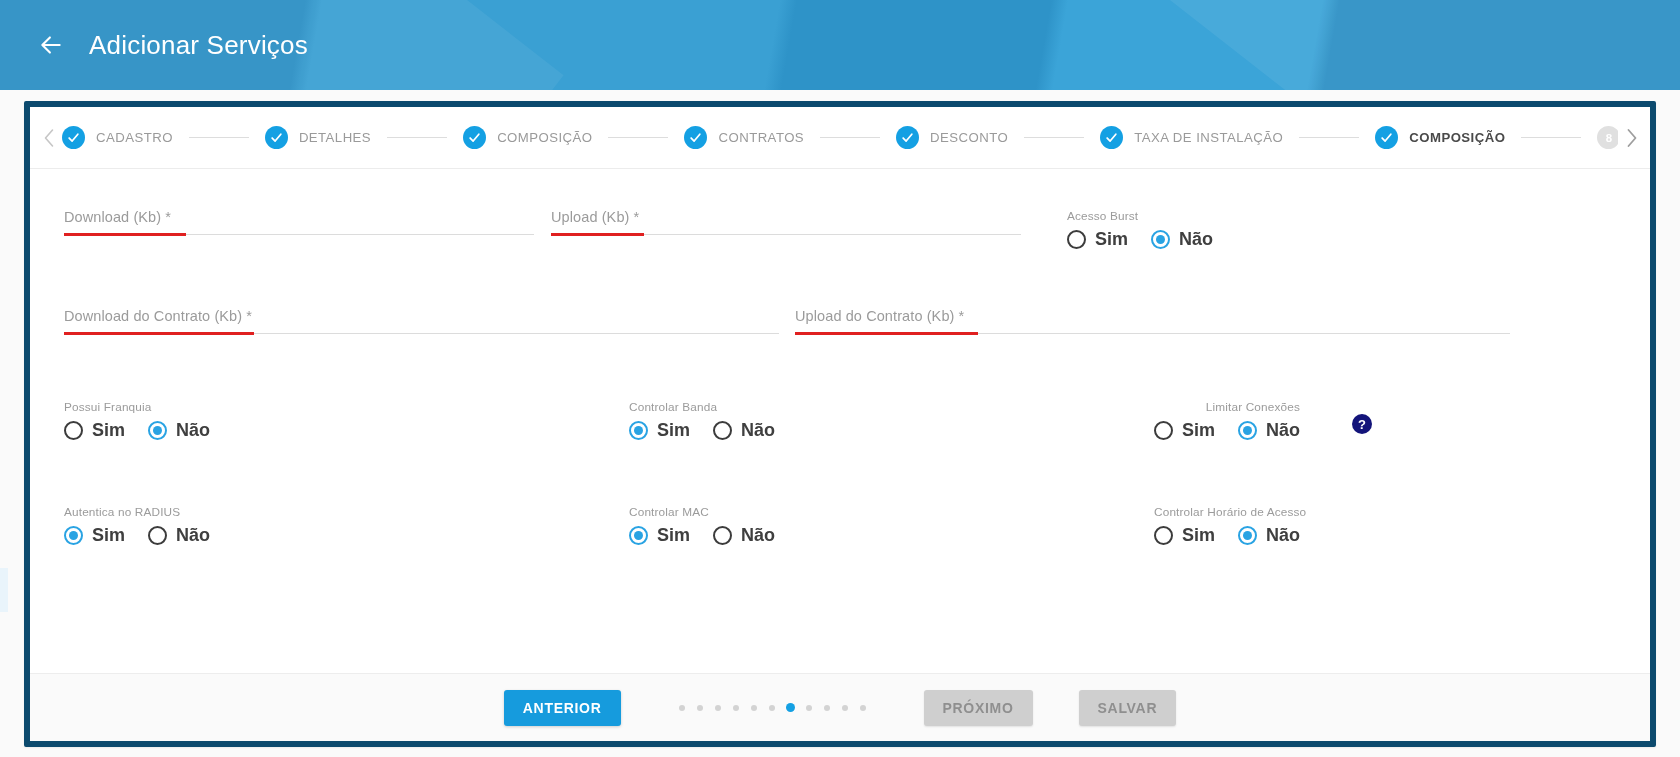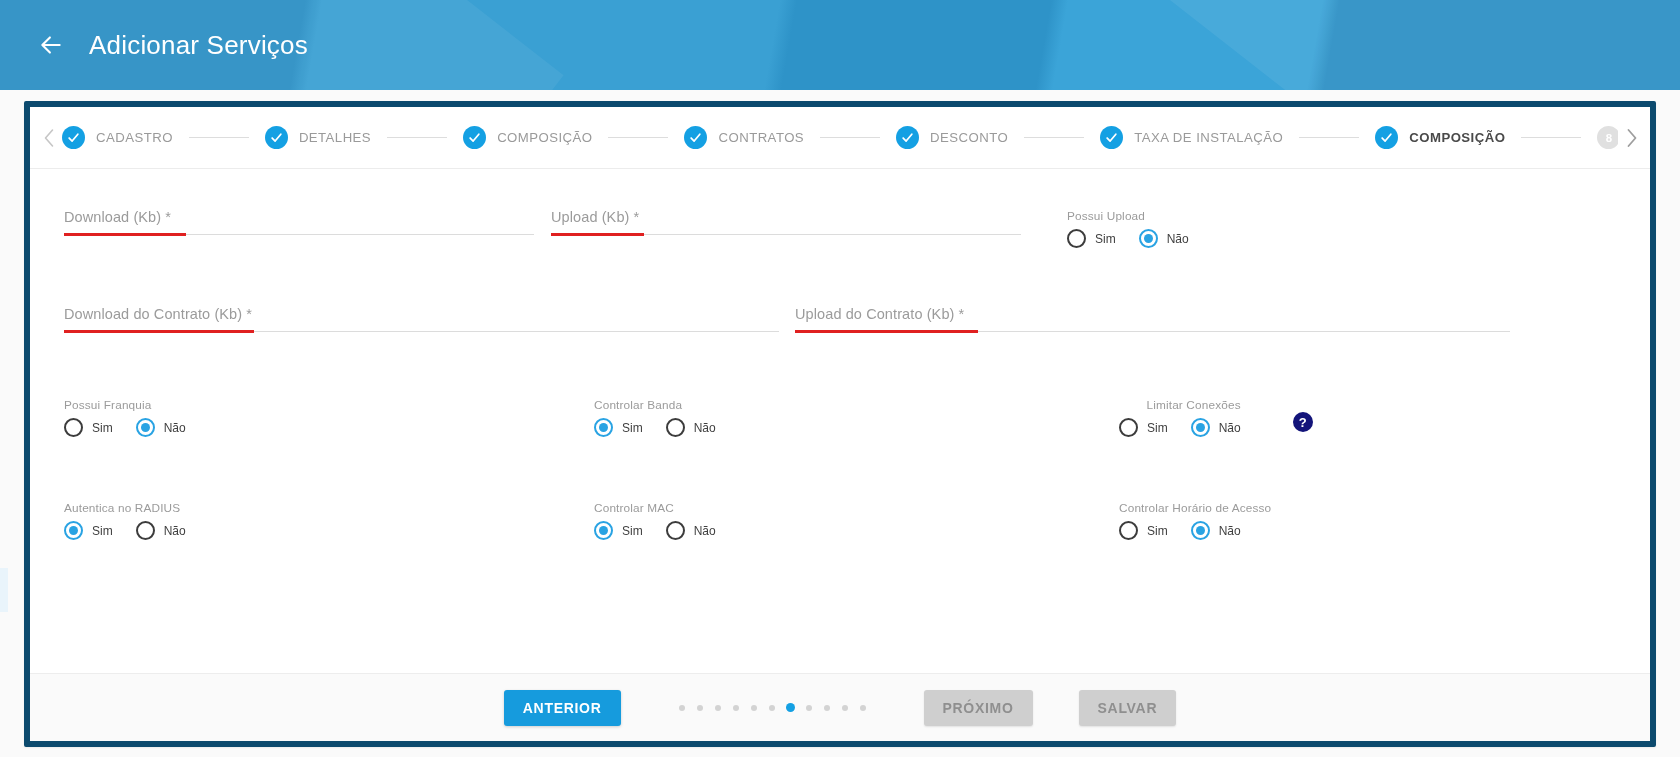--- a/index.html
+++ b/index.html
@@ -216,43 +216,44 @@
     content: "";
     position: absolute;
     left: 50%; top: 50%;
     width: 9px; height: 9px;
     margin: -4.5px 0 0 -4.5px;
     border-radius: 50%;
     background: #29a3e3;
   }
   .radio-text {
     margin-left: 9px;
-    font-size: 12px;
+    font-size: 18px;
     color: #3f3f3f;
     white-space: nowrap;
+    font-weight: bold;
   }
 
   .help-icon {
     width: 20px; height: 20px;
     border-radius: 50%;
     background: #13147a;
     color: #ffffff;
     font-size: 13px;
     font-weight: 700;
     display: flex;
     align-items: center;
     justify-content: center;
     margin-left: 52px;
     margin-top: 14px;
     cursor: pointer;
     flex: 0 0 auto;
   }
 
   .col-a { width: 530px; flex: 0 0 auto; }
-  .col-b { width: 525px; flex: 0 0 auto; }
+  .col-b { width: 525px; flex: 0 0 auto; margin-left: 35px; }
   .col-c { flex: 1 1 auto; display: flex; align-items: flex-start; text-align: right; }
 
   
   .footer-bar {
     height: 68px;
     flex: 0 0 auto;
     background: #fafafa;
     border-top: 1px solid #ededed;
     display: flex;
     align-items: center;
@@ -417,21 +418,21 @@
           <label class="field-label">Download (Kb) *</label>
           <div class="field-line"></div>
         </div>
 
         <div class="field f-upload" style="--errw:93px;">
           <label class="field-label">Upload (Kb) *</label>
           <div class="field-line"></div>
         </div>
 
         <div class="radio-block" style="margin-left:46px;">
-          <div class="radio-block-label">Possui Upload</div>
+          <div class="radio-block-label">Acesso Burst</div>
           <div class="radio-row">
             <div class="radio-opt">
               <span class="radio-dot"></span>
               <span class="radio-text">Sim</span>
             </div>
             <div class="radio-opt checked">
               <span class="radio-dot"></span>
               <span class="radio-text">Não</span>
             </div>
           </div>

